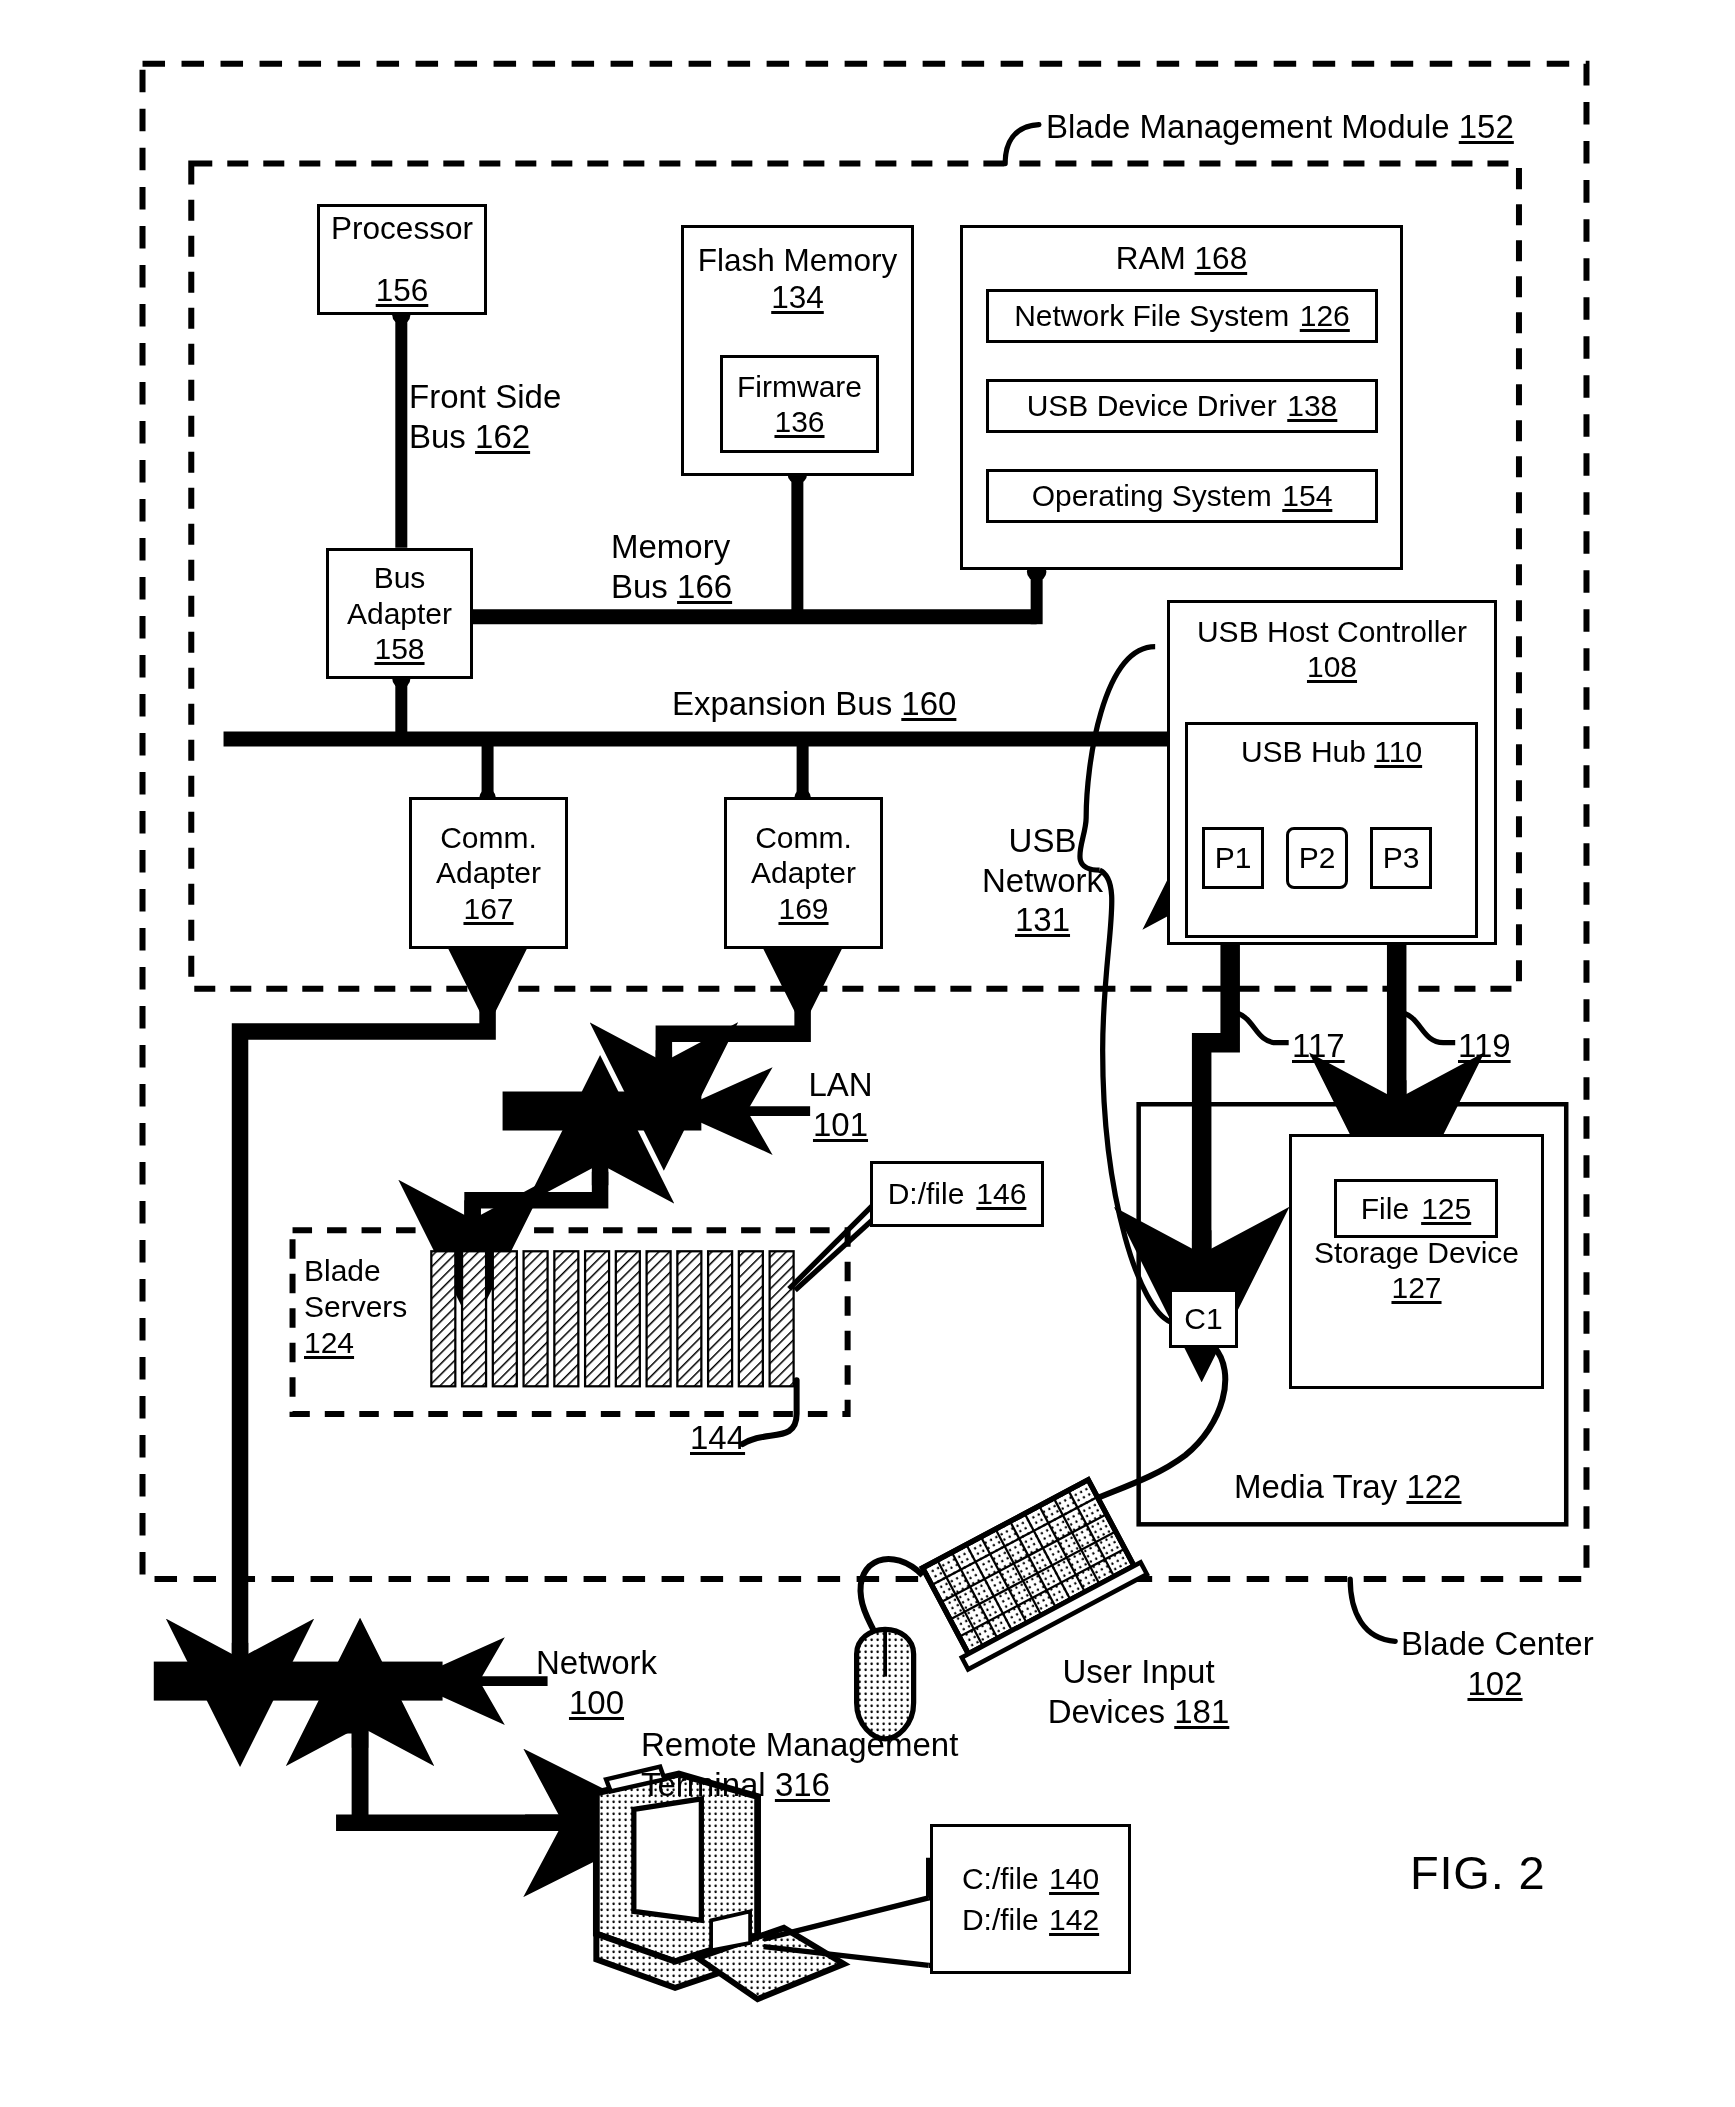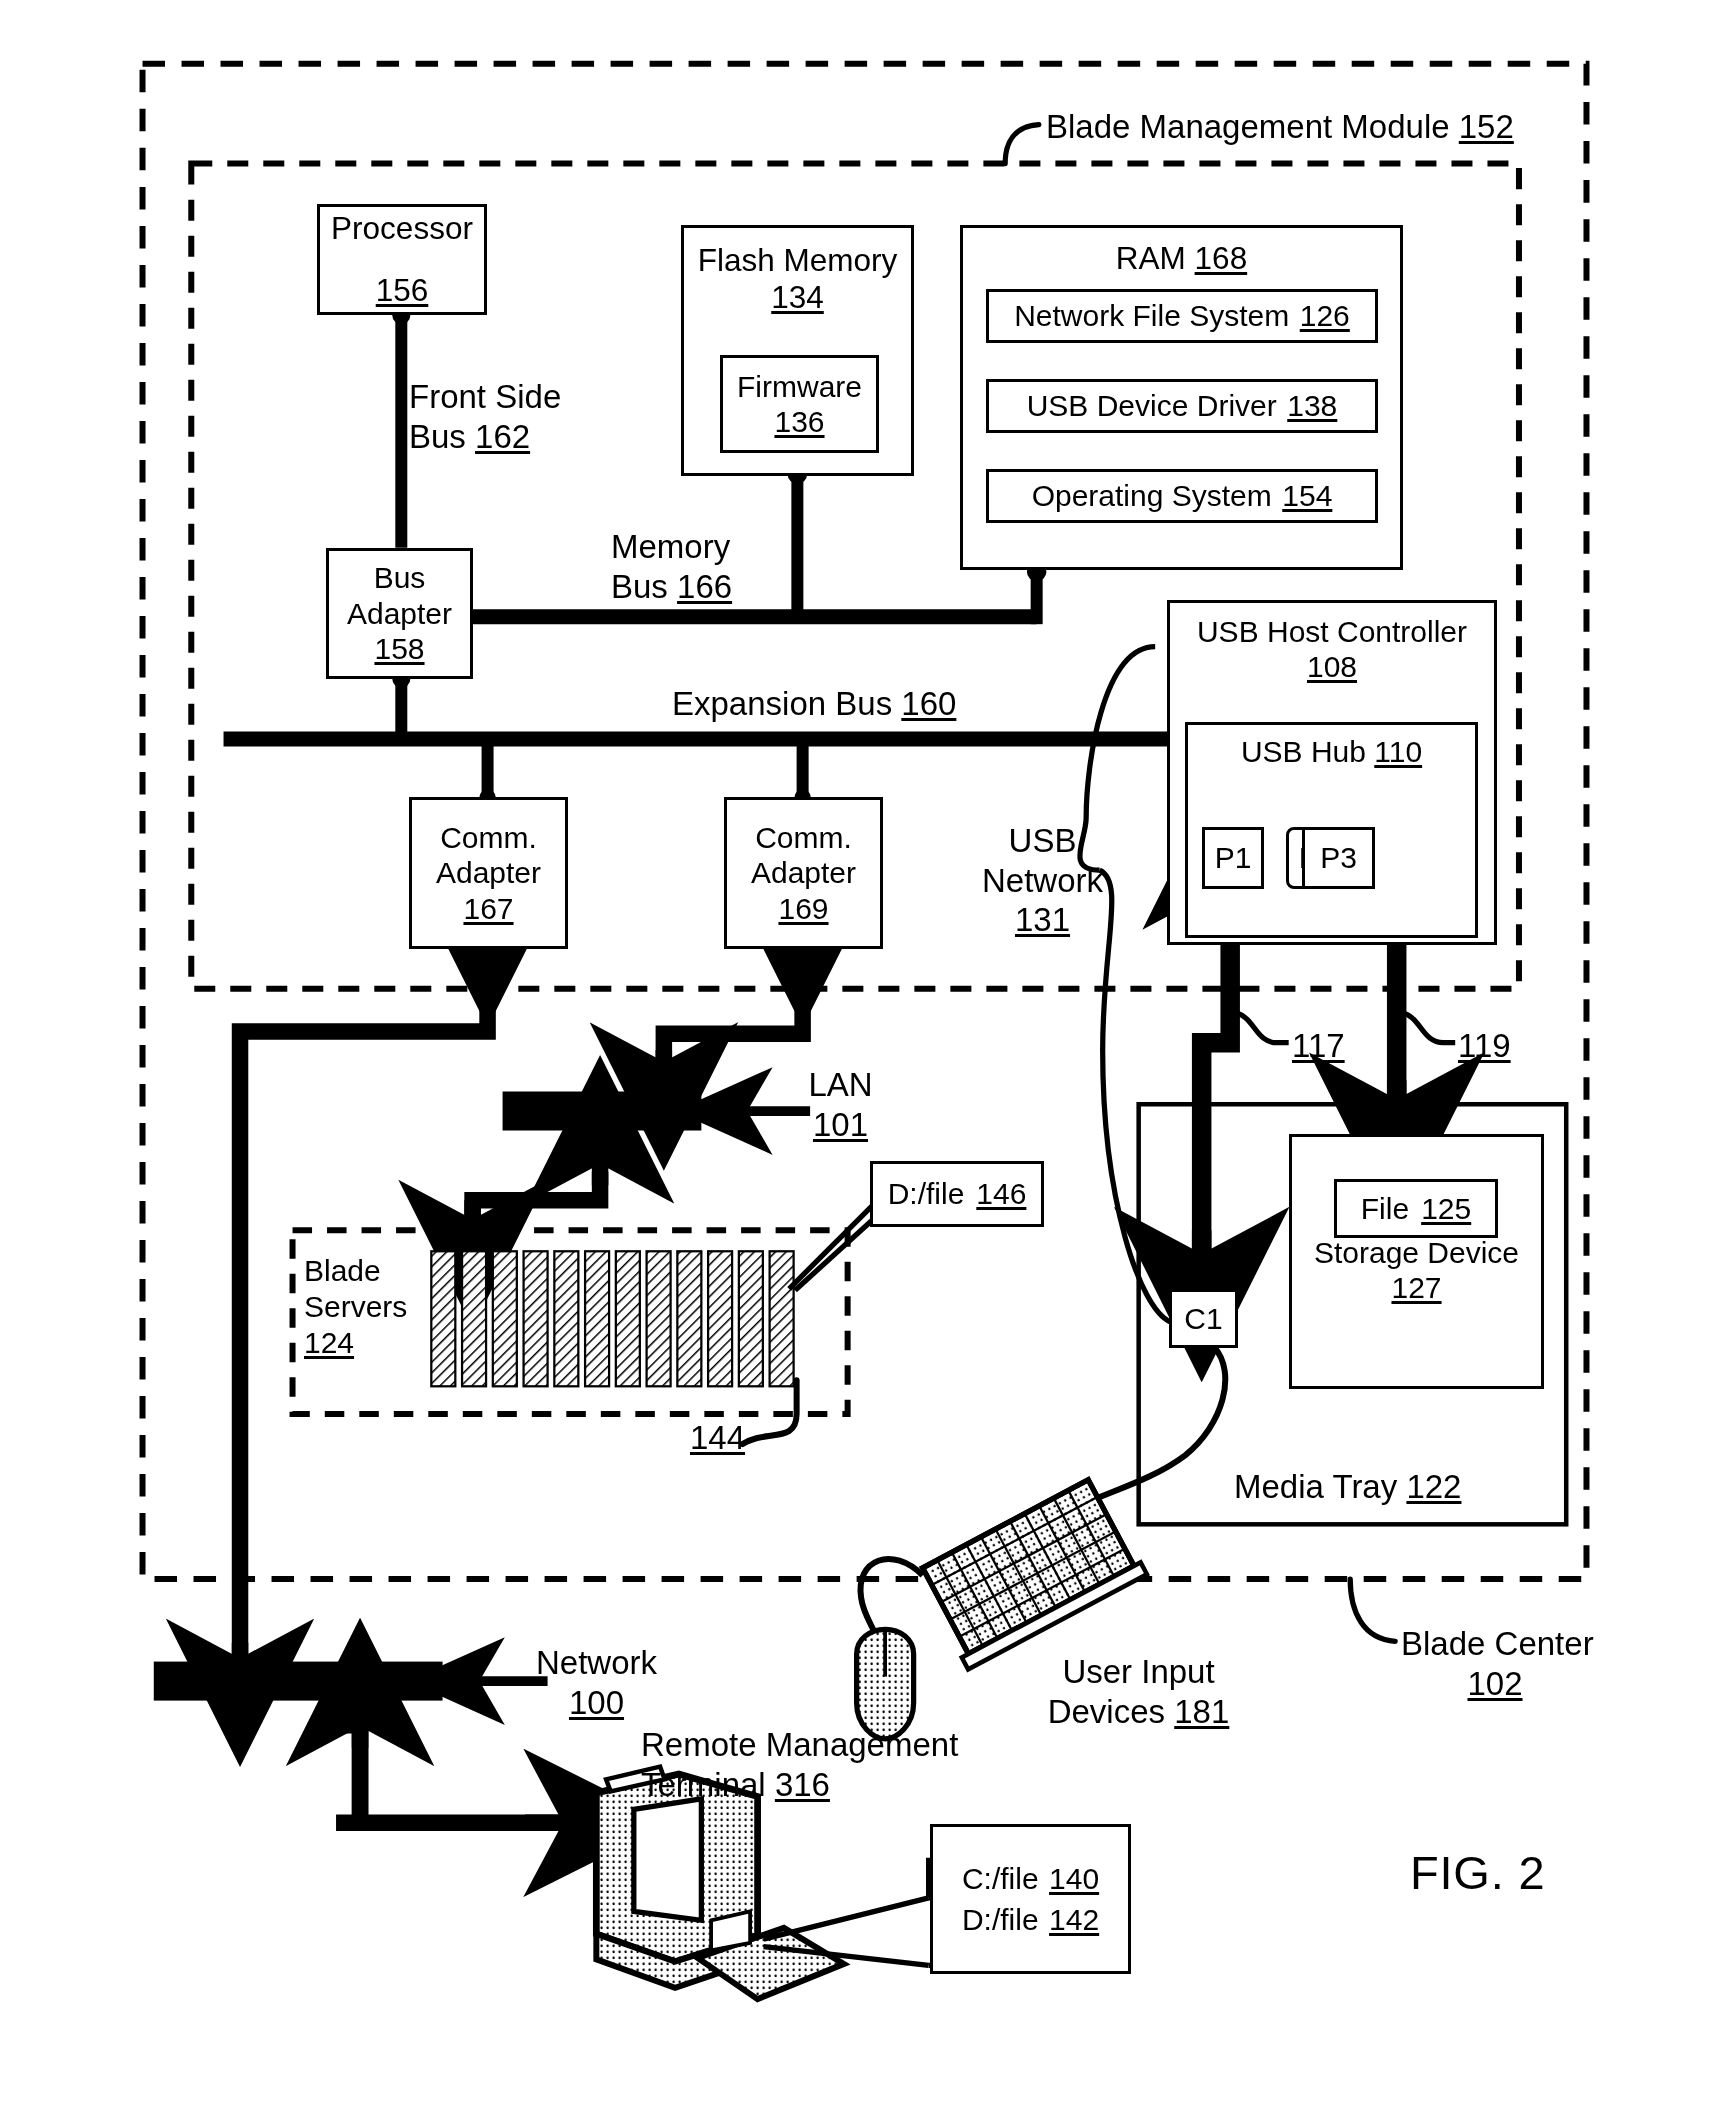--- a/index.html
+++ b/index.html
@@ -275,21 +275,21 @@
       <span>USB Hub</span>
       <span class="u">110</span>
     </span>
   </div>
   <div class="box thin" style="left:1202px;top:827px;width:62px;height:62px;">
     <span style="font-size:30px">P1</span>
   </div>
   <div class="box thin" style="left:1286px;top:827px;width:62px;height:62px;border-radius:8px;">
     <span style="font-size:30px">P2</span>
   </div>
-  <div class="box thin" style="left:1302px;top:827px;width:73px;height:62px;">
+  <div class="box thin" style="left:1370px;top:827px;width:62px;height:62px;">
     <span style="font-size:30px">P3</span>
   </div>
 
   <div class="lbl t44 u" style="left:1292px;top:1026px;">117</div>
   <div class="lbl t44 u" style="left:1458px;top:1026px;">119</div>
 
   <div class="lbl t44" style="left:788px;top:1065px;width:105px;text-align:center;">
     <span class="row">LAN</span>
     <span class="row u">101</span>
   </div>

